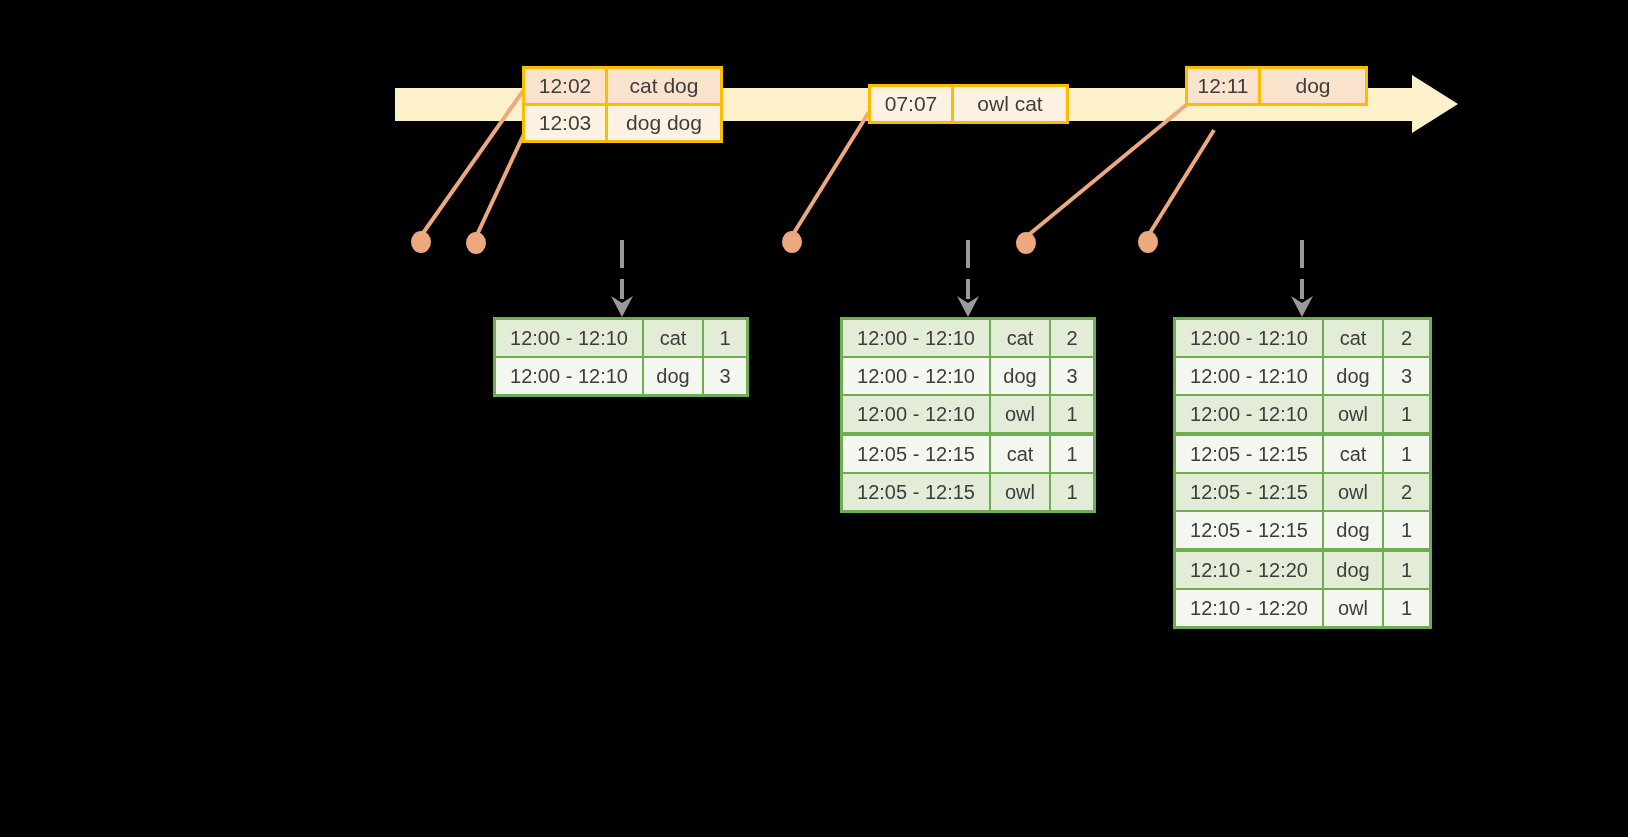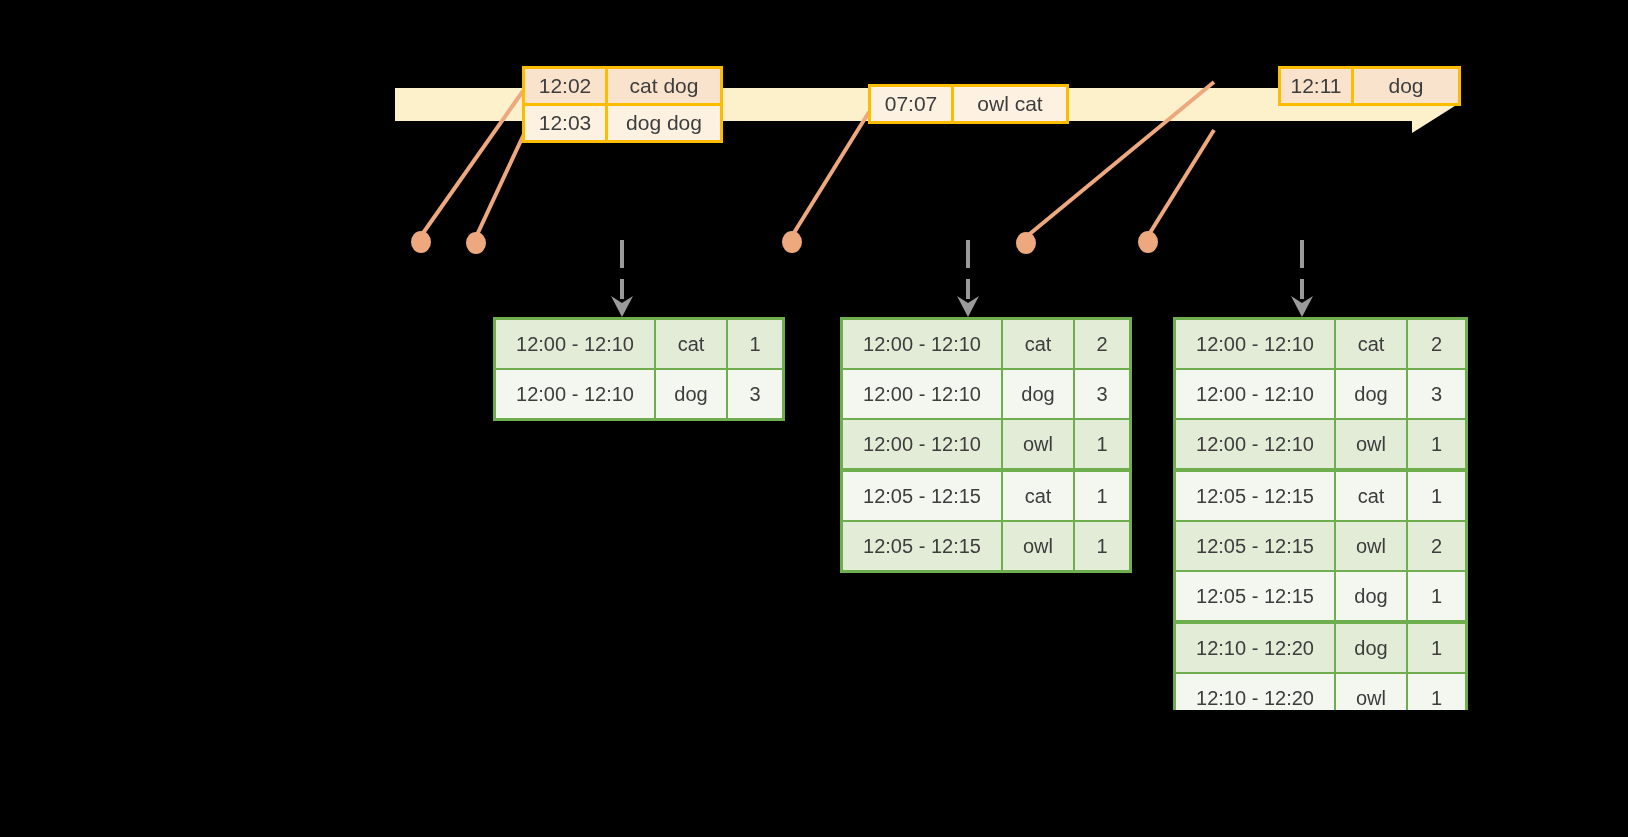--- a/index.html
+++ b/index.html
@@ -22,21 +22,21 @@
   .eb-c td.c-time{width:70px;}
   .eb-c td.c-words{width:104px;}
   tr.row-peach td{background:#fae3cc;}
   tr.row-cream td{background:#fdf2e2;}
 
   
   table.result-table{
     position:absolute;border-collapse:collapse;border:3px solid #6fae4e;
   }
   table.result-table td{
-    border:2px solid #6fae4e;height:36px;padding:6px;text-align:center;
+    border:2px solid #6fae4e;height:36px;padding:0;text-align:center;
     font-size:20px;color:#3d3d3d;line-height:36px;
   }
   table.result-table td.c-win{width:146px;}
   table.result-table td.c-word{width:58px;}
   table.result-table td.c-cnt{width:42px;}
   table.rt-3 td.c-cnt{width:45px;}
   tr.rg td{background:#e2ecd7;}
   tr.rw td{background:#f3f7ef;}
   tr.grp td{border-top-width:4px;}
 </style>
@@ -91,21 +91,21 @@
 
   <table class="event-box eb-b" style="left:868px;top:84px;">
     <tbody>
         <tr class="row-cream">
       <td class="c-time">07:07</td>
       <td class="c-words">owl cat</td>
     </tr>
   </tbody>
     </table>
 
-  <table class="event-box eb-c" style="left:1278px;top:66px;">
+  <table class="event-box eb-c" style="left:1185px;top:66px;">
     <tbody>
         <tr class="row-peach">
       <td class="c-time">12:11</td>
       <td class="c-words">dog</td>
     </tr>
   </tbody>
     </table>
 
   <table class="result-table rt-1" style="left:493px;top:317px;">
     <tbody>

